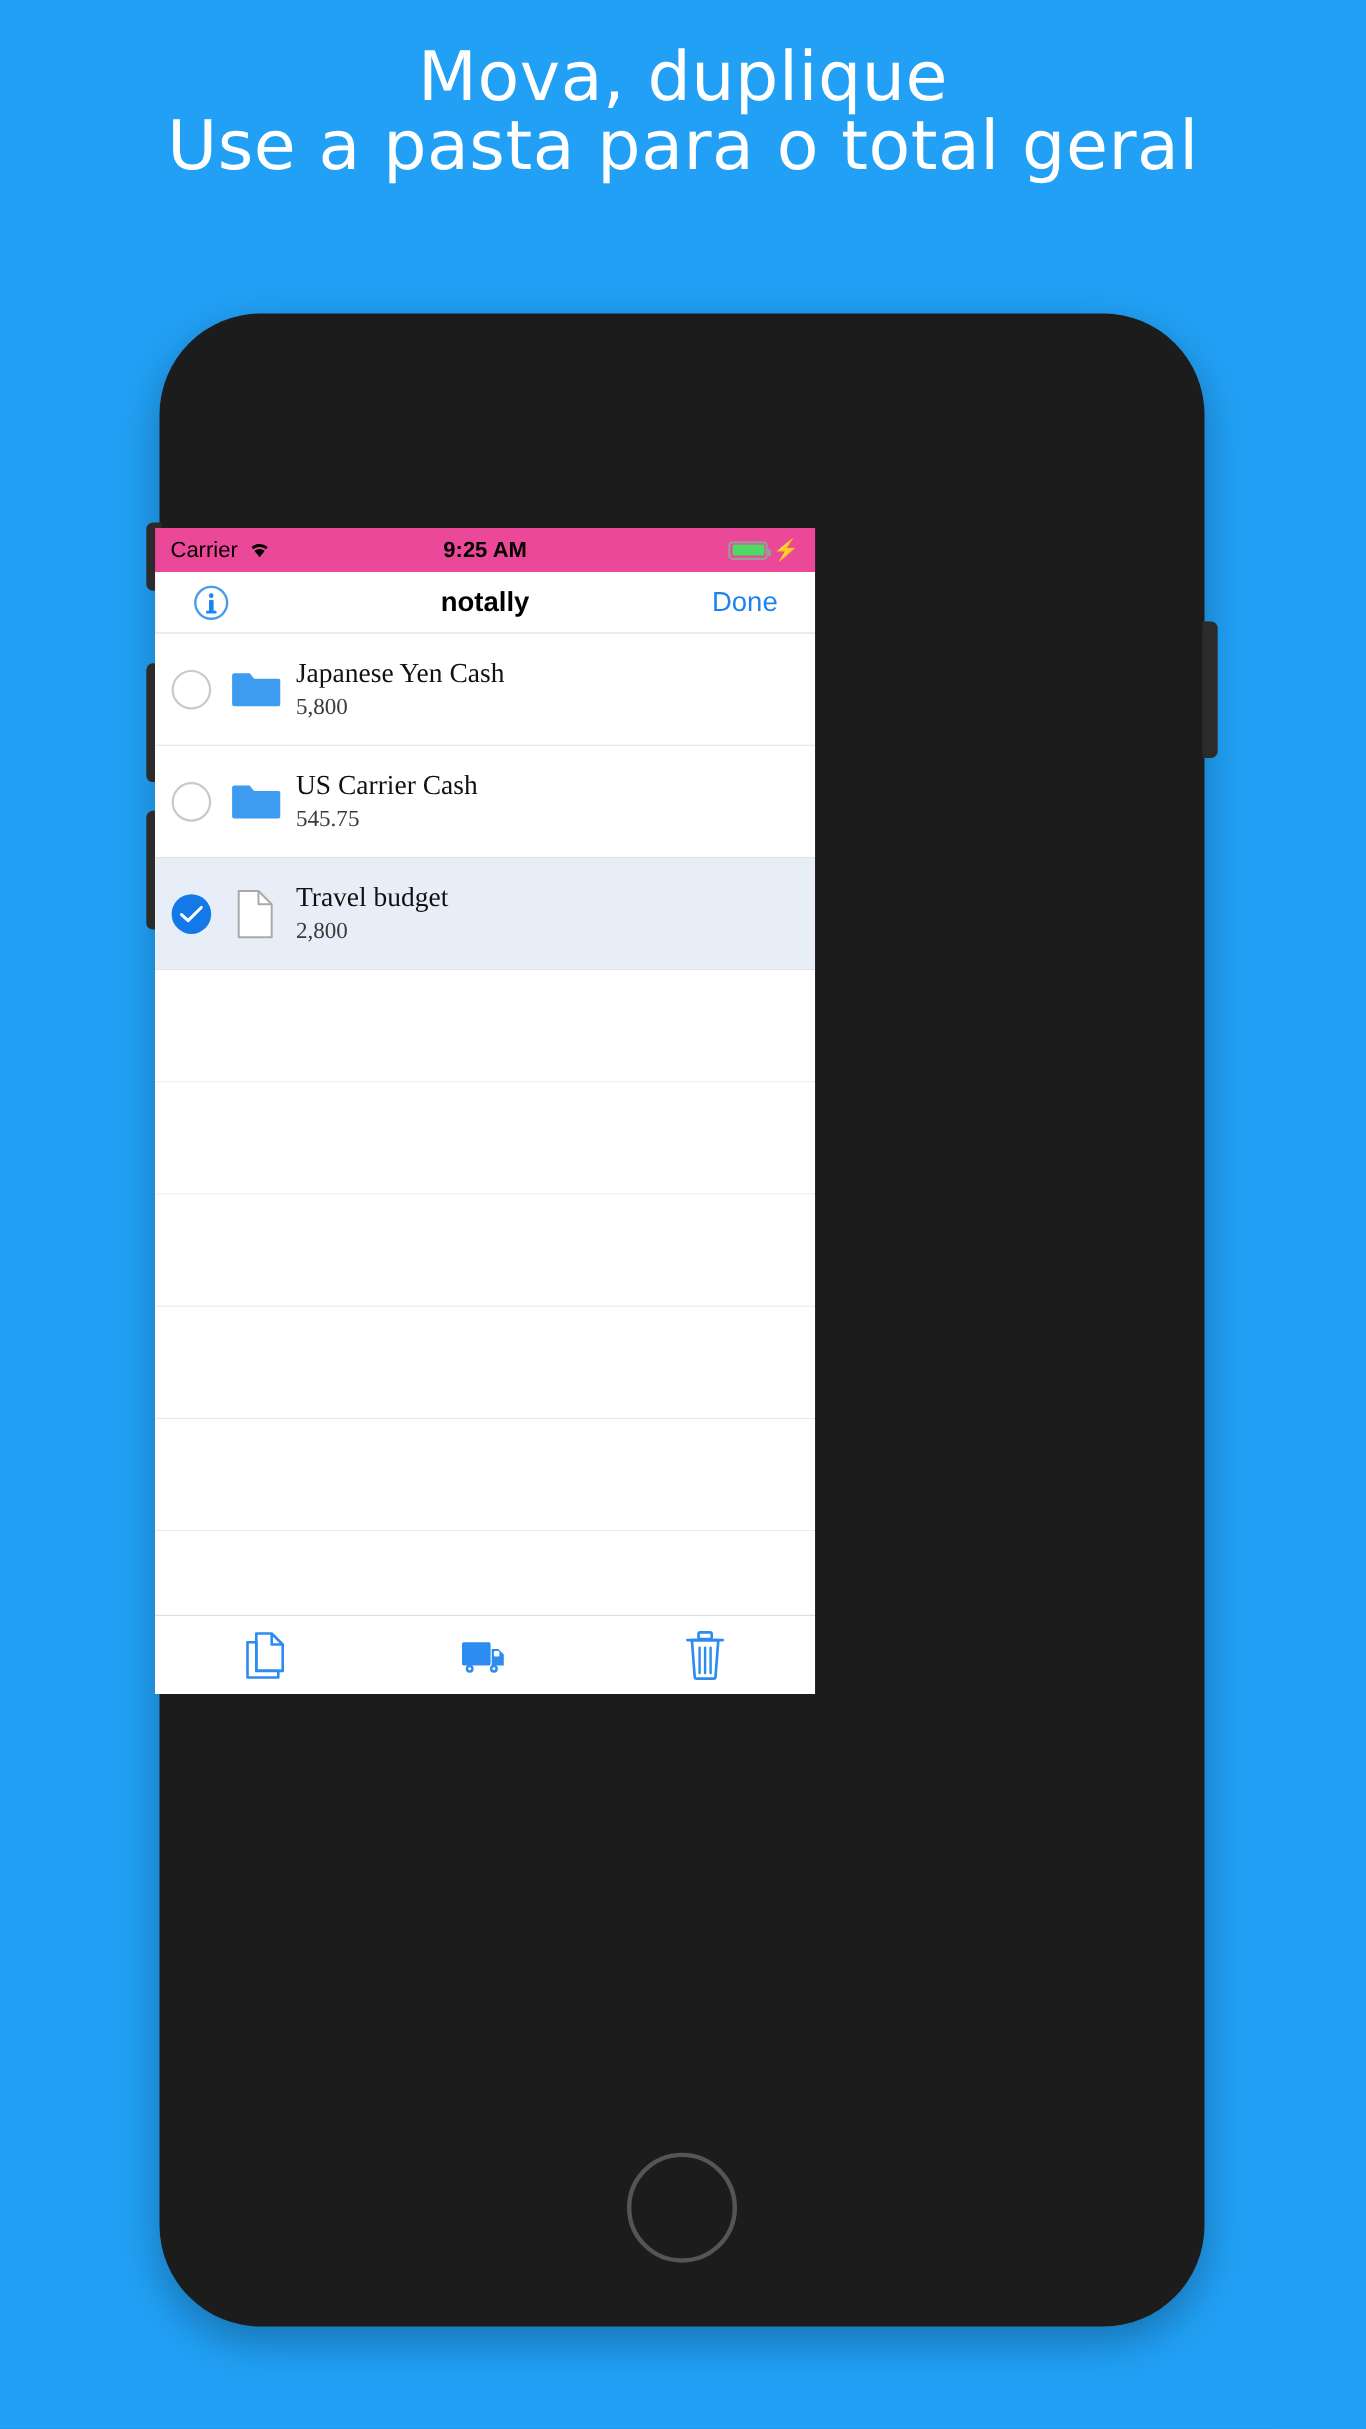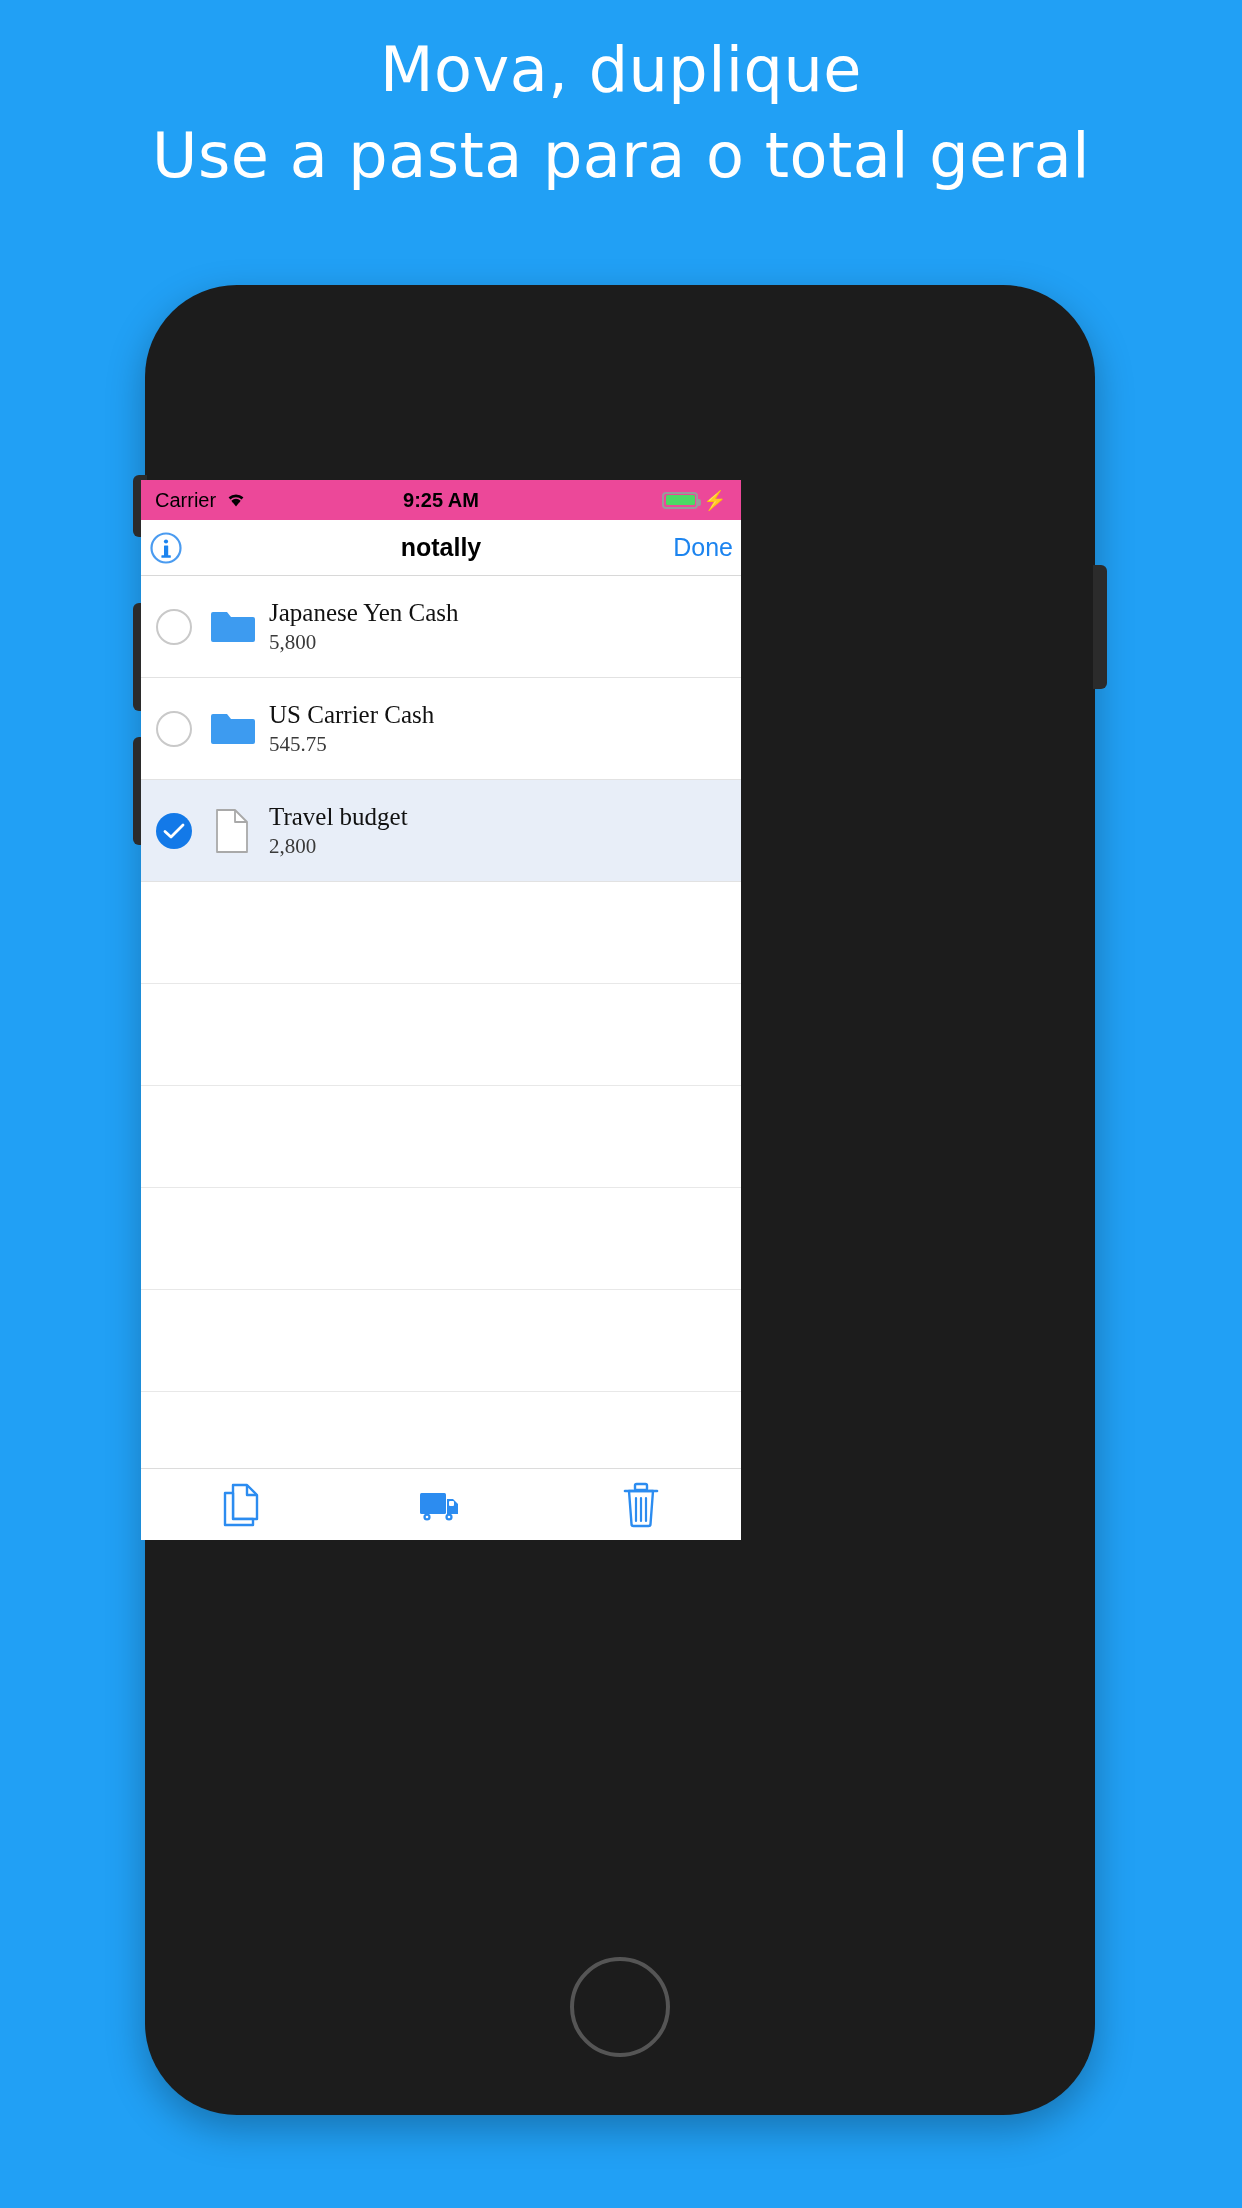--- a/index.html
+++ b/index.html
@@ -20,21 +20,21 @@
     position: absolute;
     top: 38px; left: 0; right: 0;
     text-align: center;
     color: #ffffff;
     font-family: "DejaVu Sans", sans-serif;
     font-weight: 400;
     letter-spacing: 0.5px;
     line-height: 1.02;
   }
   .headline .l1 { display: block; font-size: 62px; }
-  .headline .l2 { display: block; font-size: 62px; margin-top: 23px; }
+  .headline .l2 { display: block; font-size: 62px; margin-top: 0; }
 
   
   .phone {
     position: absolute;
     left: 145px; top: 285px;
     width: 950px; height: 1830px;
     background: #1c1c1c;
     border-radius: 92px;
     box-shadow: 0 14px 38px rgba(0,0,0,0.28);
   }
@@ -103,21 +103,21 @@
     border-radius: 0 2px 2px 0;
   }
   .battery i { display: block; width: 100%; height: 100%; background: #4cd964; border-radius: 1.5px; }
   .bolt { font-size: 19px; line-height: 1; }
 
   
   .navbar {
     height: 56px;
     display: flex;
     align-items: center;
-    padding: 0 8px;
+    padding: 0 34px;
     background: #fff;
     position: relative;
     border-bottom: 1px solid #d8d8d8;
   }
   .nav-title {
     position: absolute; left: 0; right: 0;
     text-align: center;
     font-size: 25px;
     font-weight: bold;
     color: #000;

